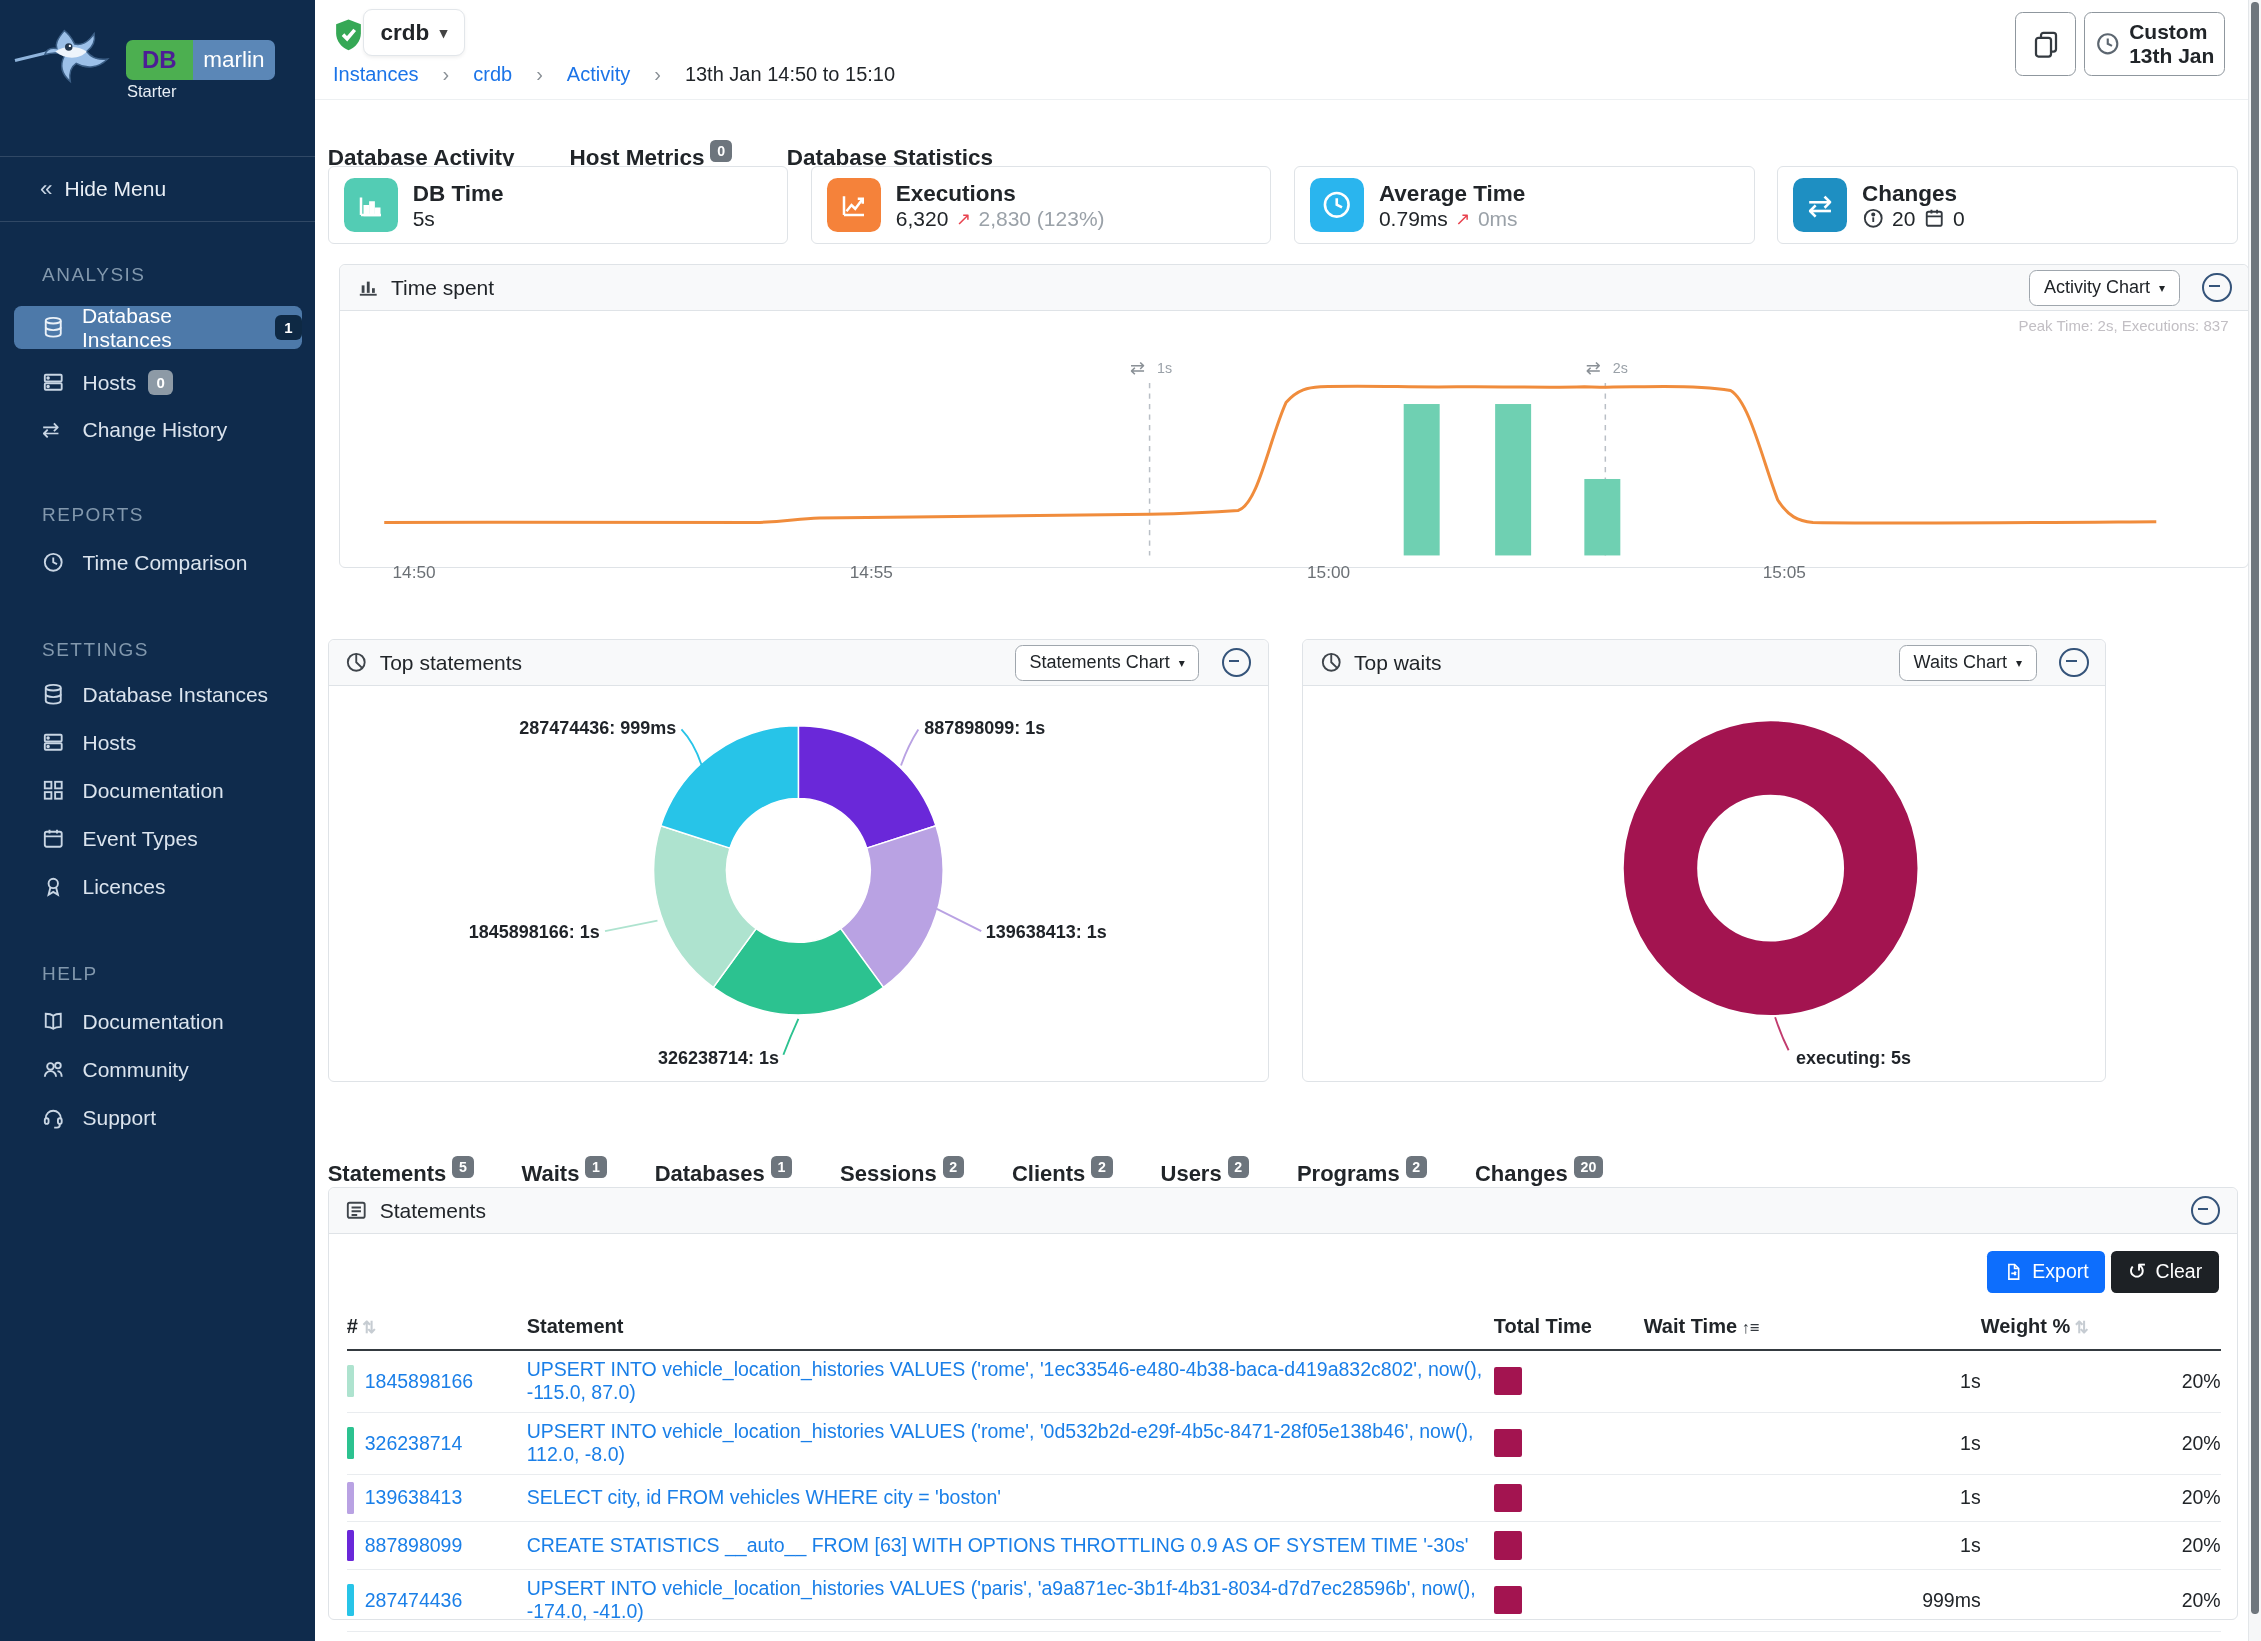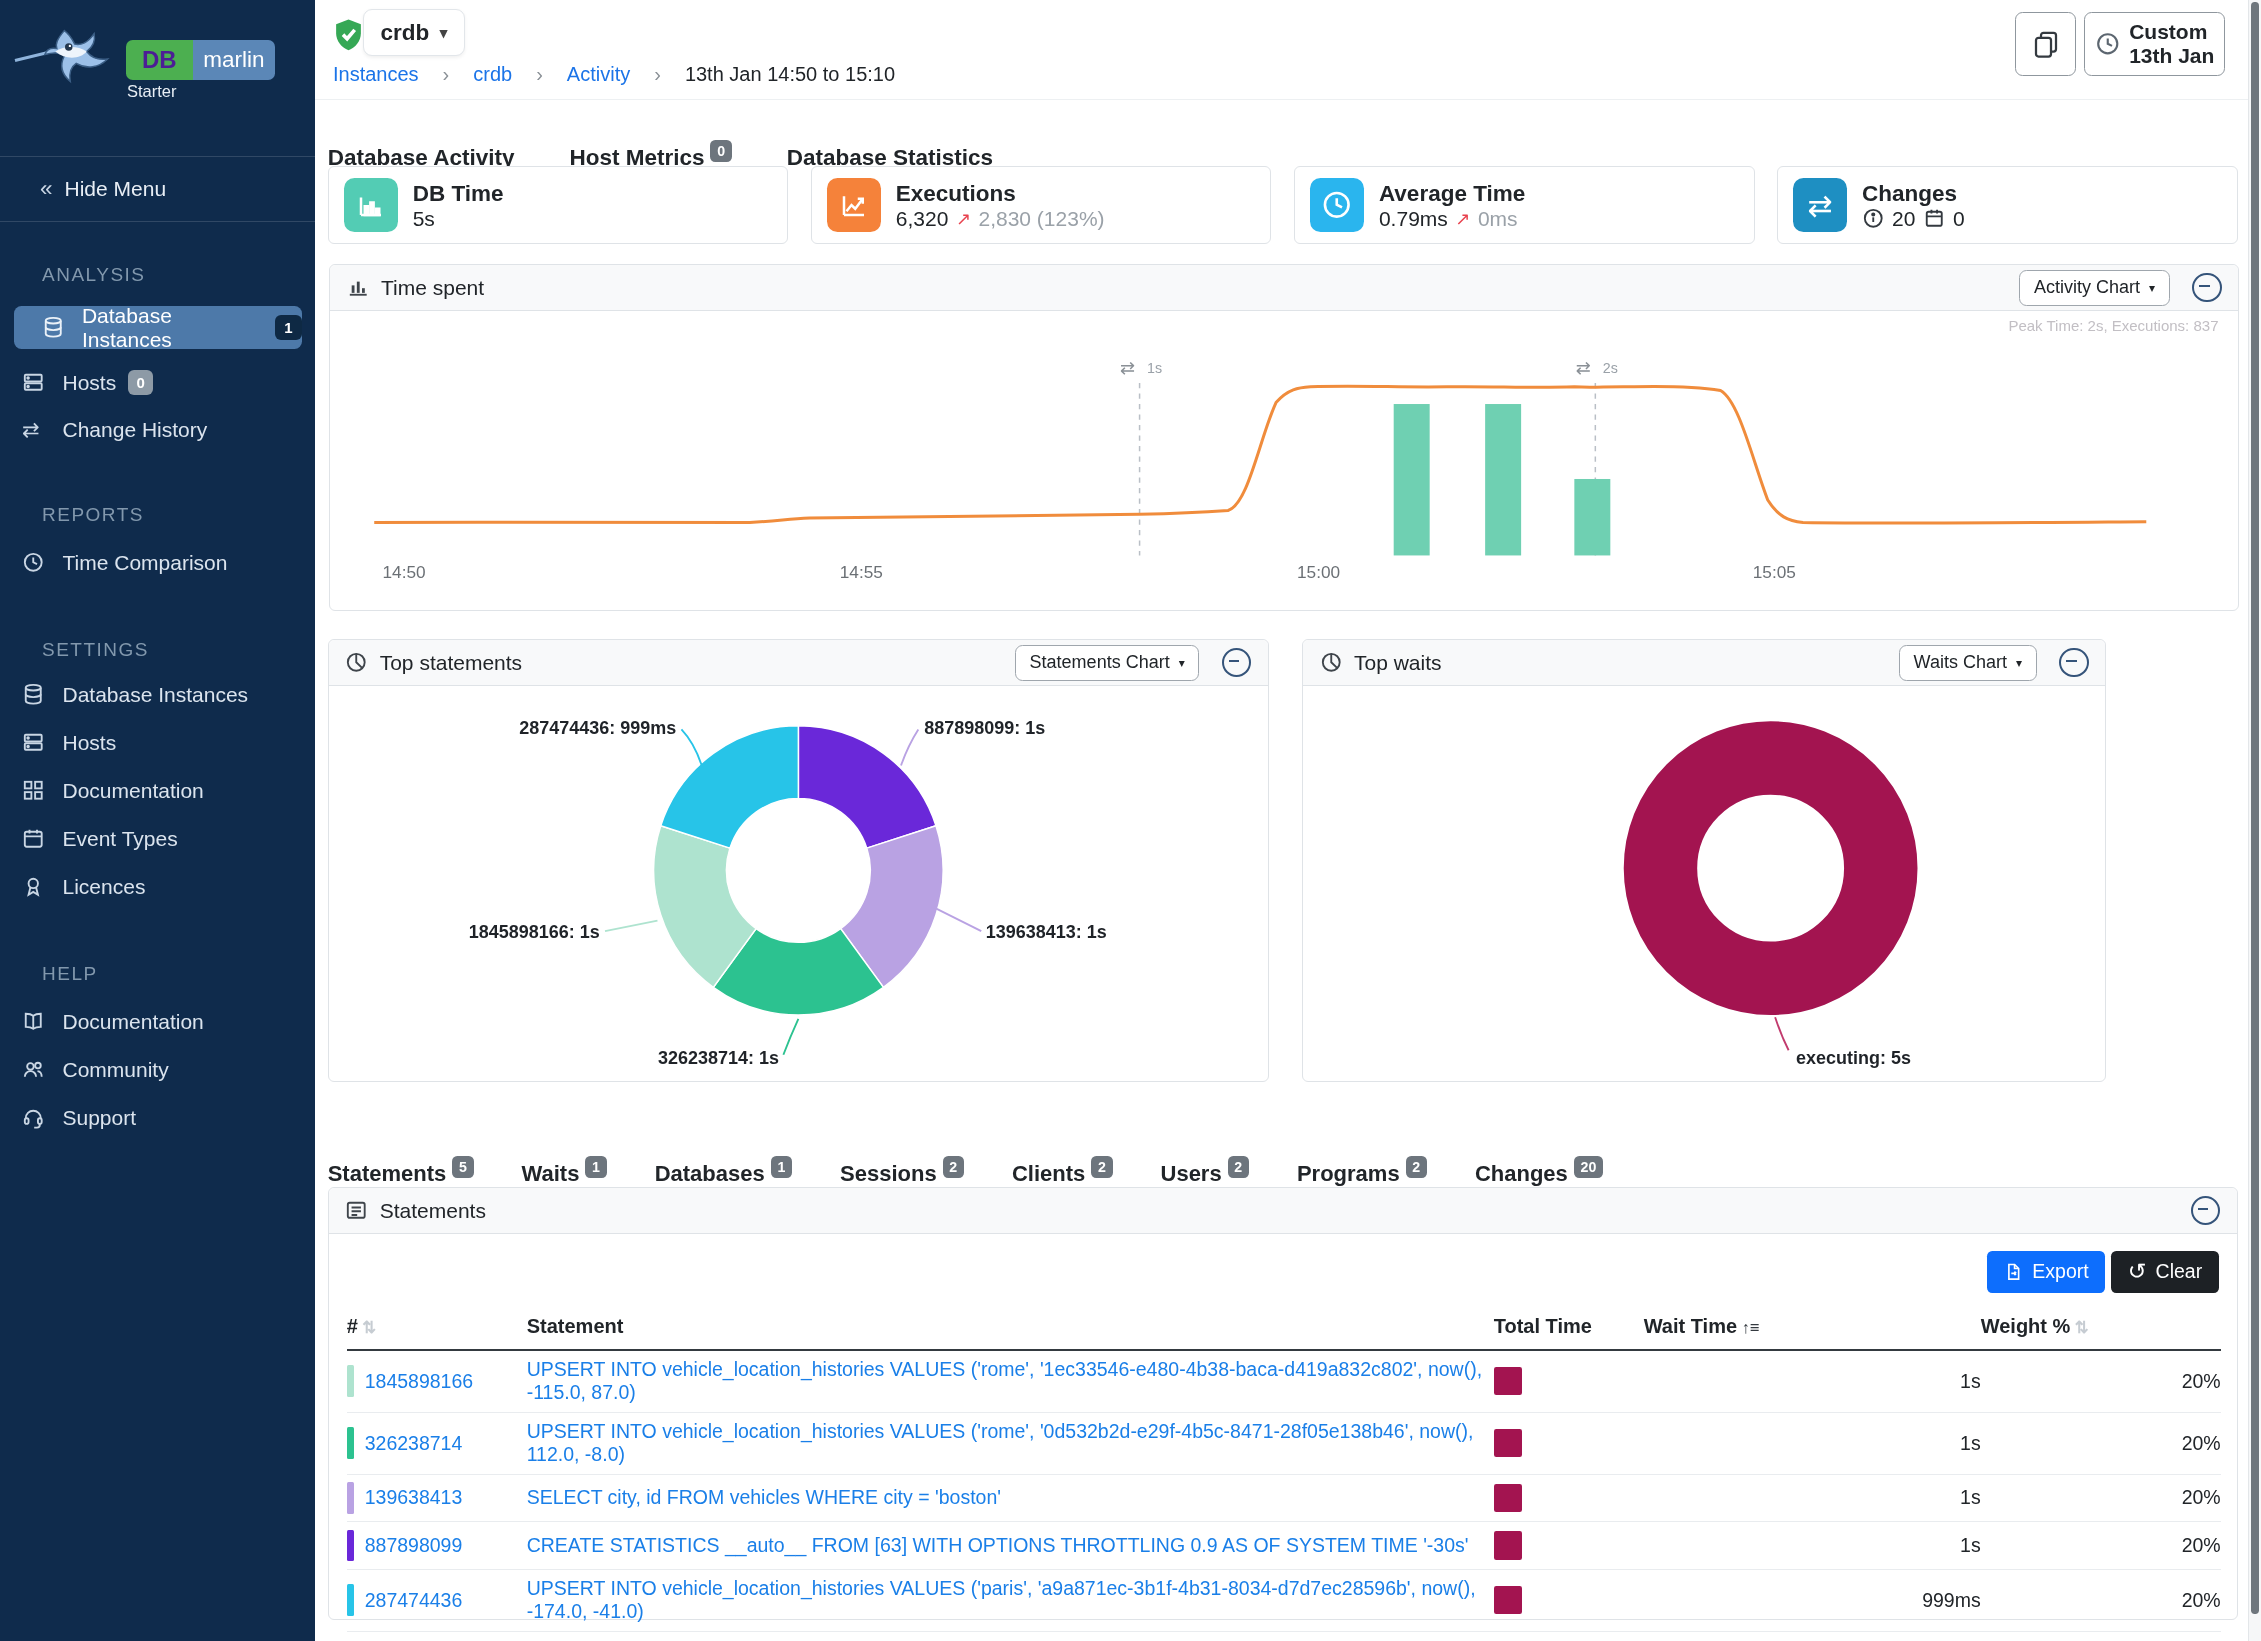--- a/index.html
+++ b/index.html
@@ -14,21 +14,21 @@
   .logo-badge{position:absolute;left:126px;top:40px;display:flex;font-weight:bold;}
   .logo-db{background:#4caf50;color:#4c1d95;font-size:24px;padding:6px 16px;border-radius:6.7px 0 0 6.7px;}
   .logo-marlin{background:#5b87b7;color:#fff;font-size:22.5px;font-weight:normal;padding:6.7px 10.5px;border-radius:0 6.7px 6.7px 0;}
   .logo-edition{position:absolute;left:127px;top:82px;color:#e8eef5;font-size:16.5px;}
   .hide-menu{position:absolute;left:0;top:156px;width:315px;height:66px;box-sizing:border-box;
     border-top:1.5px solid rgba(255,255,255,.14);border-bottom:1.5px solid rgba(255,255,255,.14);
     display:flex;align-items:center;padding-left:40px;color:#e8eef5;font-size:21px;cursor:pointer;}
   .hide-menu .chev{margin-right:12px;font-size:22.5px;color:#c9d6e4;}
   .side-section{position:absolute;left:42px;color:#8298ad;font-size:19px;letter-spacing:1.5px;}
   .side-item{position:absolute;left:0;width:277px;height:43px;display:flex;align-items:center;
-    padding-left:22px;box-sizing:border-box;color:#dbe4ee;font-size:21px;cursor:pointer;}
+    padding-left:42px;box-sizing:border-box;color:#dbe4ee;font-size:21px;cursor:pointer;}
   .side-item .ic{width:24px;margin-right:16.5px;color:#c9d6e4;font-size:21px;display:flex;align-items:center;}
   .side-item.active{left:13.5px;width:288px;border-radius:7.5px;background:#4d79a9;color:#fff;padding-left:28.5px;}
   .badge-dark{margin-left:12px;background:#0e2944;color:#fff;font-size:15px;font-weight:bold;
     padding:3.7px 9px;border-radius:6px;}
   .badge-gray-side{margin-left:12px;background:#8d9aa6;color:#fff;font-size:15px;font-weight:bold;
     padding:3.7px 8.2px;border-radius:6px;}
 
   
   .main{position:absolute;left:315px;top:0;width:1946px;height:1642px;background:#fff;}
   .main-header{position:absolute;left:0;top:0;width:1946px;height:100px;border-bottom:1.5px solid #edf0f2;box-sizing:border-box;}
@@ -72,21 +72,21 @@
   .panel-hdr{height:45px;background:#f8f9fa;border-bottom:1.5px solid #dfe3e7;border-radius:6px 6px 0 0;
     display:flex;align-items:center;padding:0 16.5px;gap:12px;}
   .panel-title{font-size:21px;color:#212529;}
   .panel-hdr .spacer{flex:1;}
   .chart-select{height:34px;border:1.5px solid #9fa6ad;border-radius:7.5px;background:#fff;
     font-size:18px;color:#212529;display:flex;align-items:center;gap:9px;padding:0 13.5px;cursor:pointer;}
   .chart-select .caret{font-size:12px;}
   .minus-circle{width:25.5px;height:25.5px;border:2.2px solid #35547a;border-radius:50%;position:relative;cursor:pointer;margin-left:10.5px;}
   .minus-circle::after{content:"";position:absolute;left:5.2px;top:10.5px;width:10.5px;height:2.2px;background:#35547a;}
 
-  .panel-time{left:14px;top:264px;width:1910px;height:347px;}
+  .panel-time{left:24px;top:264px;width:1910px;height:304px;}
   .peak-note{position:absolute;right:19.5px;top:52px;font-size:15px;color:#c2bfc4;}
   .panel-stmts{left:12.7px;top:639px;width:941px;height:443px;}
   .panel-waits{left:987px;top:639px;width:804px;height:443px;}
 
   
   .detail-tabs{position:absolute;left:12.7px;top:1125px;display:flex;gap:48px;font-size:22px;font-weight:bold;}
 
   
   .panel-table{left:12.7px;top:1187px;width:1910px;height:433px;}
   .tbl-toolbar{display:flex;justify-content:flex-end;align-items:center;margin:16.5px 18px 0 18px;gap:6px;}

